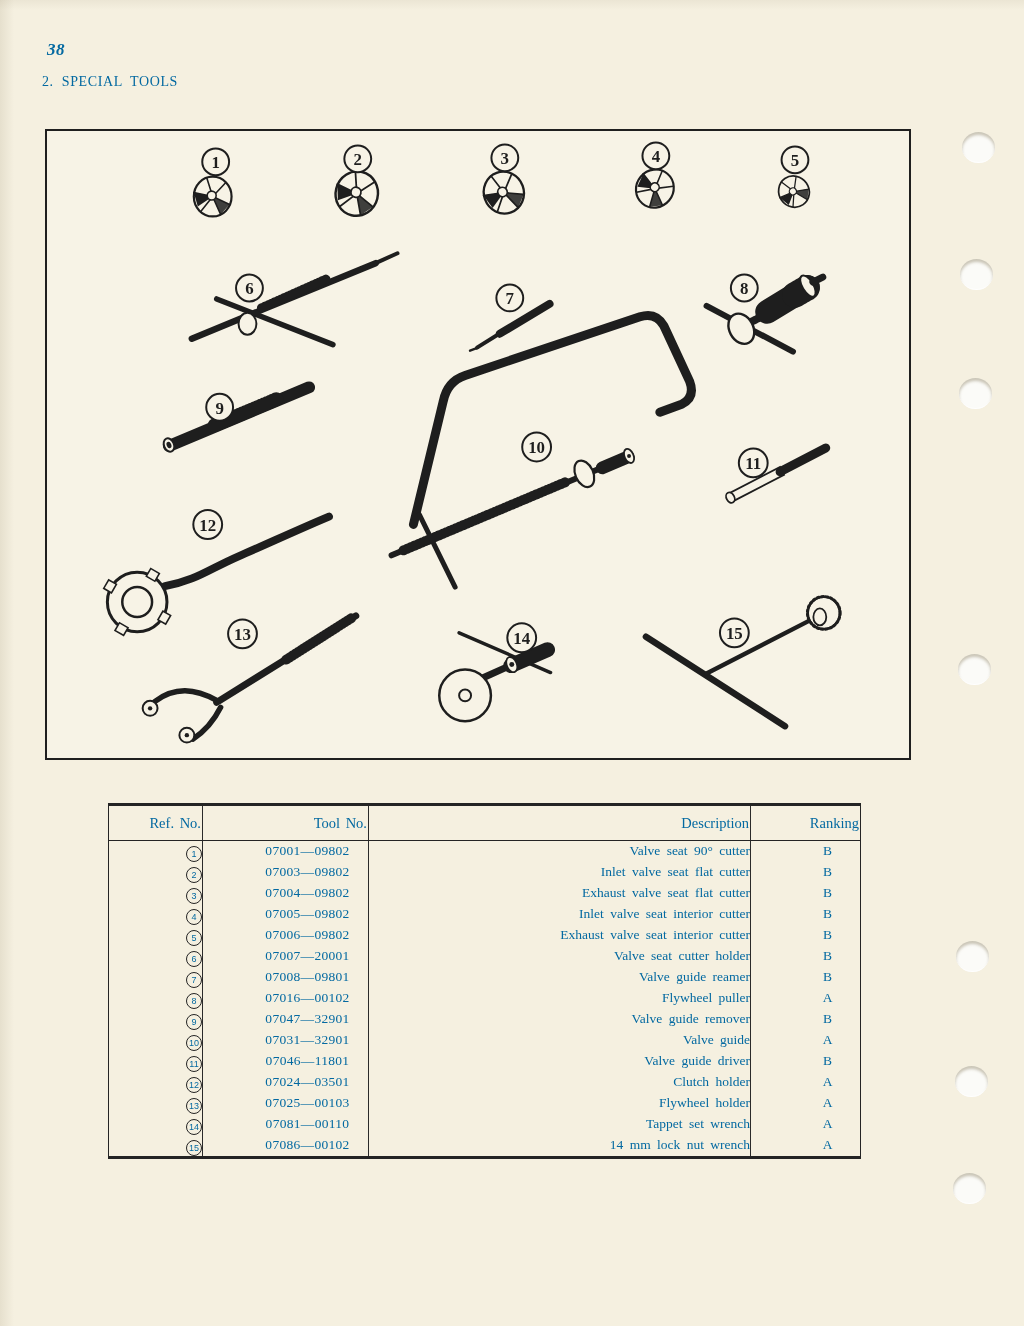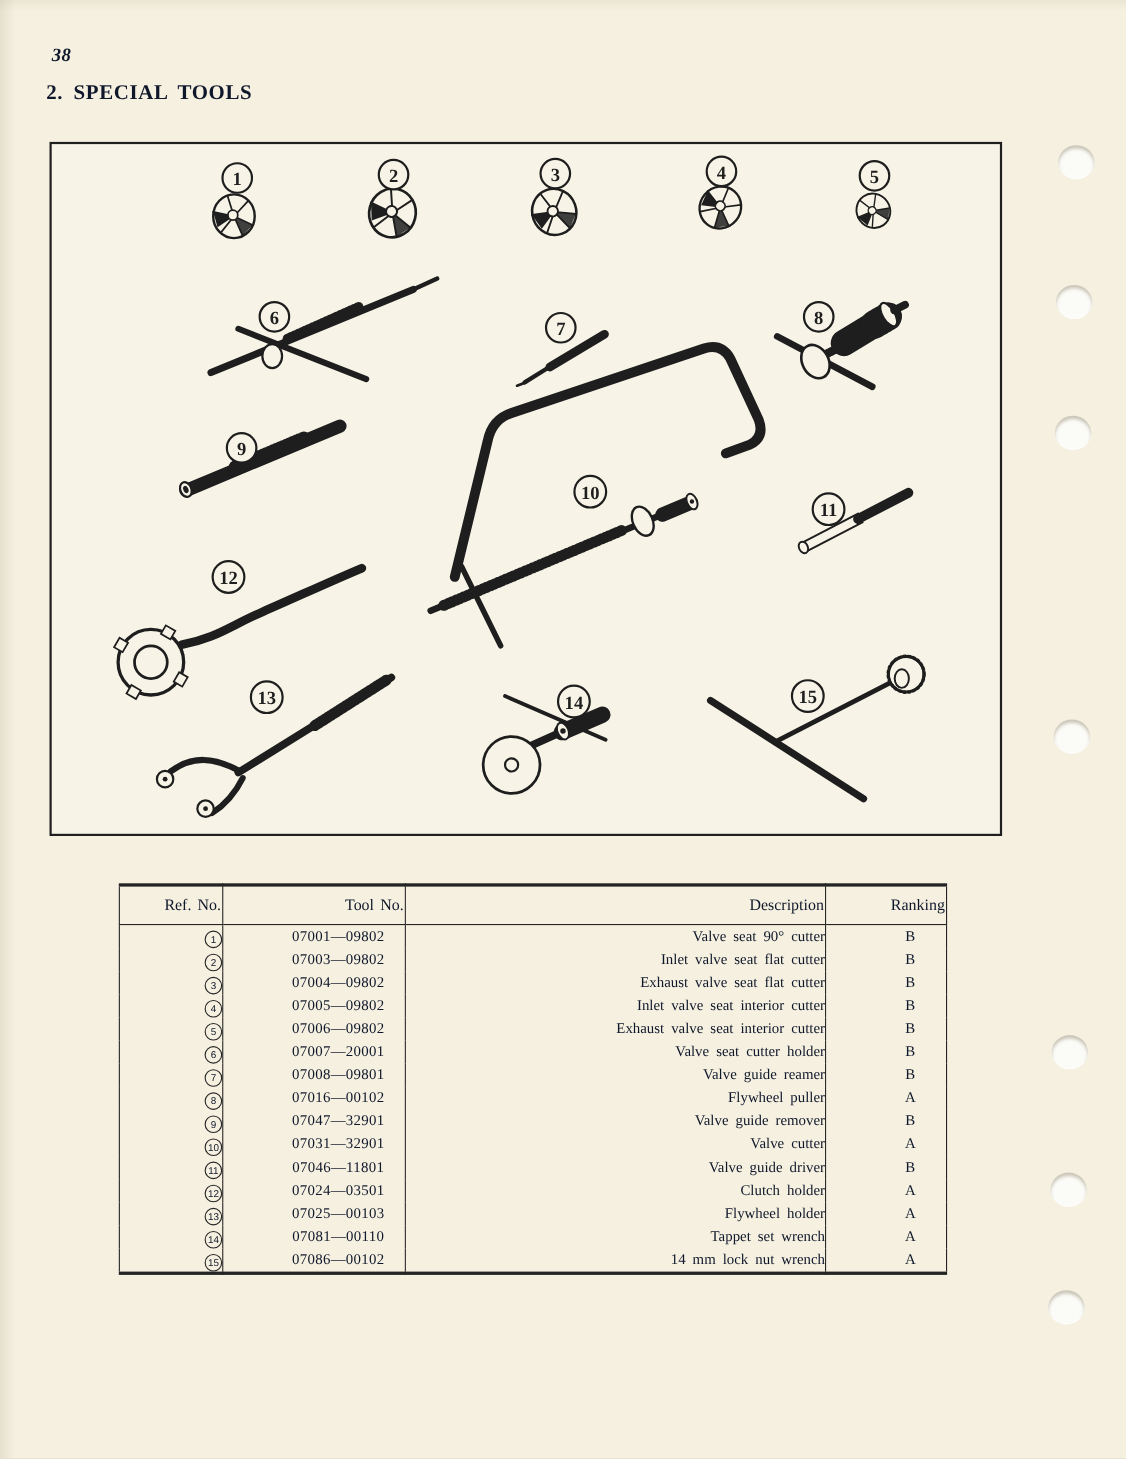--- a/index.html
+++ b/index.html
@@ -1,31 +1,31 @@
 <!DOCTYPE html>
 <html><head>
 <meta charset="utf-8">
 <style>
   html,body{margin:0;padding:0;}
   body{background:#d8d2c2;}
   .page{
     position:relative;width:1024px;height:1326px;margin:0 auto;
     background:#f5f0e0;overflow:hidden;
-    font-family:"Liberation Serif","DejaVu Serif",serif;color:#0f172a;
+    font-family:"Liberation Serif","DejaVu Serif",serif;color:#0369a1;
   }
   .page::before{content:"";position:absolute;inset:0;pointer-events:none;
     background:linear-gradient(90deg,rgba(120,105,70,.12) 0,rgba(120,105,70,0) 14px),
                linear-gradient(180deg,rgba(120,105,70,.08) 0,rgba(120,105,70,0) 10px);}
   .page-number{
     position:absolute;left:47px;top:40px;
     font-size:17px;font-weight:bold;font-style:italic;letter-spacing:.5px;
   }
   .section-title{
     position:absolute;left:42px;top:74px;
-    font-size:19px;font-weight:bold;letter-spacing:.6px;word-spacing:4px;
+    font-size:14px;font-weight:normal;letter-spacing:.6px;word-spacing:4px;
   }
   .figure-frame{
     position:absolute;left:45px;top:129px;width:866px;height:631px;
     border:2.5px solid #1f1f1f;box-sizing:border-box;background:#f7f3e6;
   }
   .figure-frame svg{display:block;width:100%;height:100%;}
 
   .hole{
     position:absolute;width:33px;height:31px;border-radius:50%;
     background:#fbfbf8;
@@ -342,21 +342,21 @@
         <tr>
           <td class="ref-cell"><span class="circ">9</span><span class="sfx"></span></td>
           <td class="tool-cell">07047—32901</td>
           <td class="desc-cell">Valve guide remover</td>
           <td class="rank-cell">B</td>
         </tr>
 
         <tr>
           <td class="ref-cell"><span class="circ">10</span><span class="sfx"></span></td>
           <td class="tool-cell">07031—32901</td>
-          <td class="desc-cell">Valve cutter</td>
+          <td class="desc-cell">Valve guide</td>
           <td class="rank-cell">A</td>
         </tr>
 
         <tr>
           <td class="ref-cell"><span class="circ">11</span><span class="sfx"></span></td>
           <td class="tool-cell">07046—11801</td>
           <td class="desc-cell">Valve guide driver</td>
           <td class="rank-cell">B</td>
         </tr>
 

